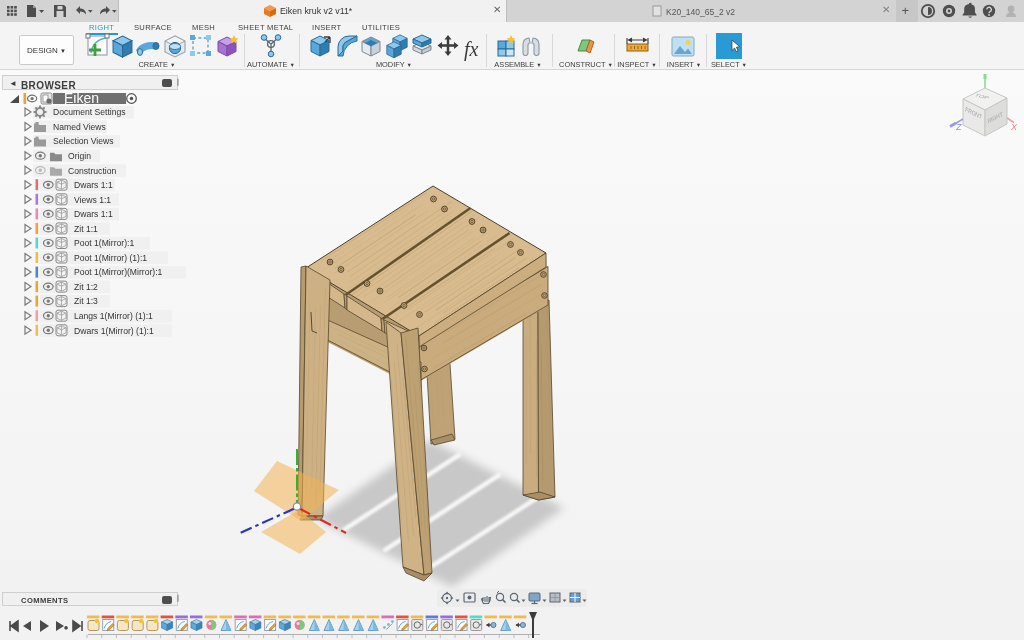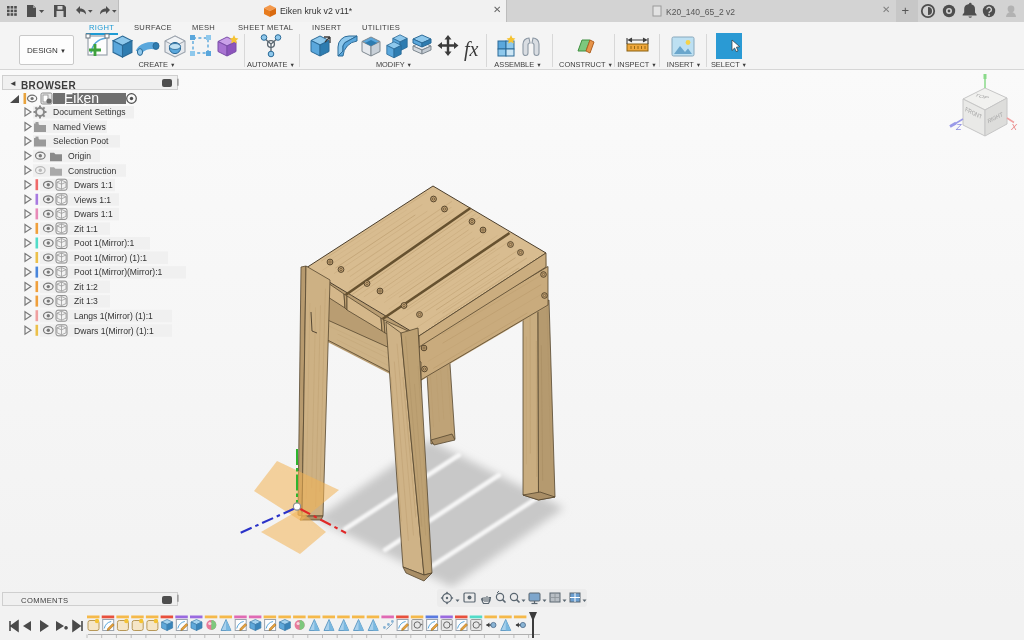--- a/index.html
+++ b/index.html
@@ -531,21 +531,21 @@
       <path d="M43.5 330.2 a4.8 3.5 0 0 1 9.6 0 a4.8 3.5 0 0 1 -9.6 0 z" fill="none" stroke="#787878" stroke-width="1.2"></path>
       <circle cx="48.3" cy="330.2" r="1.7" fill="#787878"></circle>
     </g>
     <g transform="translate(56,324.8)">
       <rect x="0" y="0" width="11" height="11" rx="2" fill="#f2f2f2" stroke="#8a8a8a"></rect>
       <path d="M5.5 1 l4.5 2 v5 l-4.5 2 -4.5 -2 v-5 z M5.5 1 v9 M1 3 l4.5 2 4.5 -2" fill="none" stroke="#9a9a9a" stroke-width="0.8"></path>
     </g>
   </svg>
 <div class="tree" style="left:53px;top:107.3px">Document Settings</div>
 <div class="tree" style="left:53px;top:121.8px">Named Views</div>
-<div class="tree" style="left:53px;top:136.4px">Selection Poot</div>
+<div class="tree" style="left:53px;top:136.4px">Selection Views</div>
 <div class="tree" style="left:68px;top:151.0px">Origin</div>
 <div class="tree" style="left:68px;top:165.5px">Construction</div>
 <div class="tree" style="left:74px;top:180.1px">Dwars 1:1</div>
 <div class="tree" style="left:74px;top:194.6px">Views 1:1</div>
 <div class="tree" style="left:74px;top:209.2px">Dwars 1:1</div>
 <div class="tree" style="left:74px;top:223.7px">Zit 1:1</div>
 <div class="tree" style="left:74px;top:238.3px">Poot 1(Mirror):1</div>
 <div class="tree" style="left:74px;top:252.8px">Poot 1(Mirror) (1):1</div>
 <div class="tree" style="left:74px;top:267.4px">Poot 1(Mirror)(Mirror):1</div>
 <div class="tree" style="left:74px;top:281.9px">Zit 1:2</div>
@@ -572,21 +572,21 @@
     <line x1="94.5" y1="14.5" x2="100.5" y2="14.5" stroke="#5a6670" stroke-width="1.2"></line>
     <path d="M105.5 10.5 l2 2.4 2 -2.4 z" fill="#5a6670"></path>
     <rect x="113" y="4" width="10" height="9" fill="#b8bec4" stroke="#5a6670" stroke-width="1"></rect>
     <path d="M113 8.5 h10 M118 4 v9" stroke="#8a9298" stroke-width="0.8"></path>
     <path d="M125.5 10.5 l2 2.4 2 -2.4 z" fill="#5a6670"></path>
     <rect x="133" y="4" width="10" height="9" fill="#6a9ed0" stroke="#5a6670" stroke-width="1"></rect>
     <path d="M133 8.5 h10 M138 4 v9" stroke="#fff" stroke-width="1"></path>
     <path d="M145.5 10.5 l2 2.4 2 -2.4 z" fill="#5a6670"></path>
   </svg>
 <div class="abs" style="left:2px;top:592px;width:176px;height:14px;background:#f0f0f0;border:1px solid #cfcfcf">
-    <span style="position:absolute;left:18px;top:3px;font-size:7.6px;letter-spacing:.4px;color:#3c3c3c;font-weight:normal">COMMENTS</span>
+    <span style="position:absolute;left:18px;top:3px;font-size:7.6px;letter-spacing:.4px;color:#3c3c3c;font-weight:bold">COMMENTS</span>
     <span style="position:absolute;left:159px;top:2.5px;width:10px;height:8px;background:#4e4e4e;border-radius:2px"></span>
     <span style="position:absolute;left:172px;top:1px;font-size:7px;color:#888">❙</span>
   </div>
 <div class="abs" style="left:0;top:610px;width:1024px;height:30px;background:#f2f2f2"></div>
 <svg class="abs" style="left:0;top:610px" width="1024" height="30">
     <path d="M10 11 v10 m8 -10 l-7 5 7 5 z" stroke="#4a4a4a" stroke-width="1.6" fill="#4a4a4a"></path>
     <path d="M31 11 l-8 5 8 5 z" fill="#4a4a4a"></path>
     <path d="M40 10 l9 6 -9 6 z" fill="#4a4a4a"></path>
     <path d="M56 11 l8 5 -8 5 z M66 16 a1.8 1.8 0 1 0 0.1 0 z" fill="#4a4a4a"></path>
     <path d="M73 11 l7 5 -7 5 z m9 0 v10" stroke="#4a4a4a" stroke-width="1.6" fill="#4a4a4a"></path>

